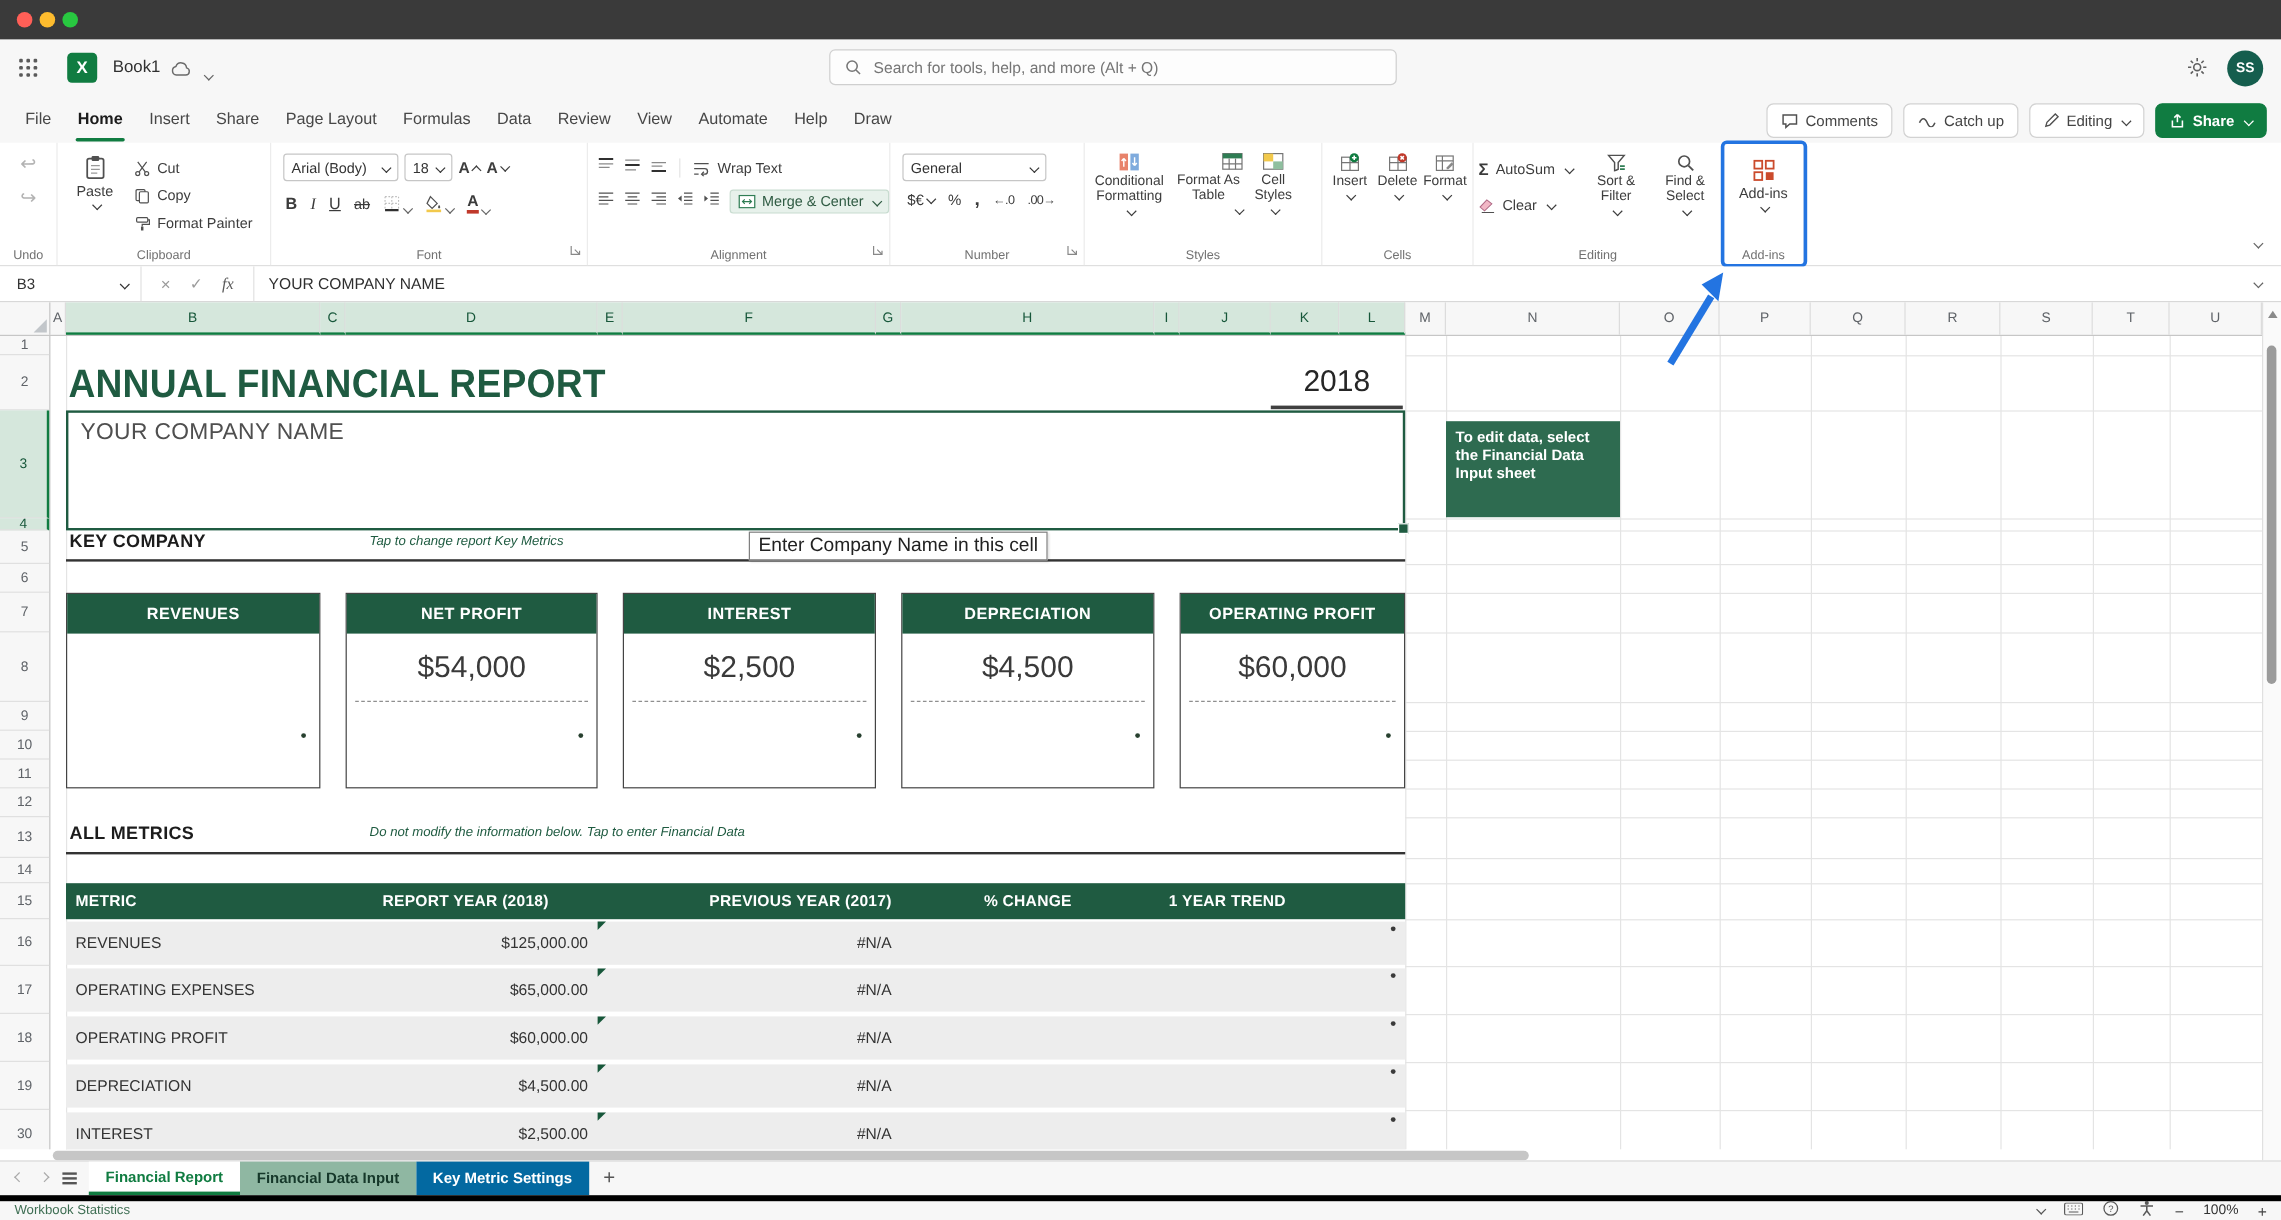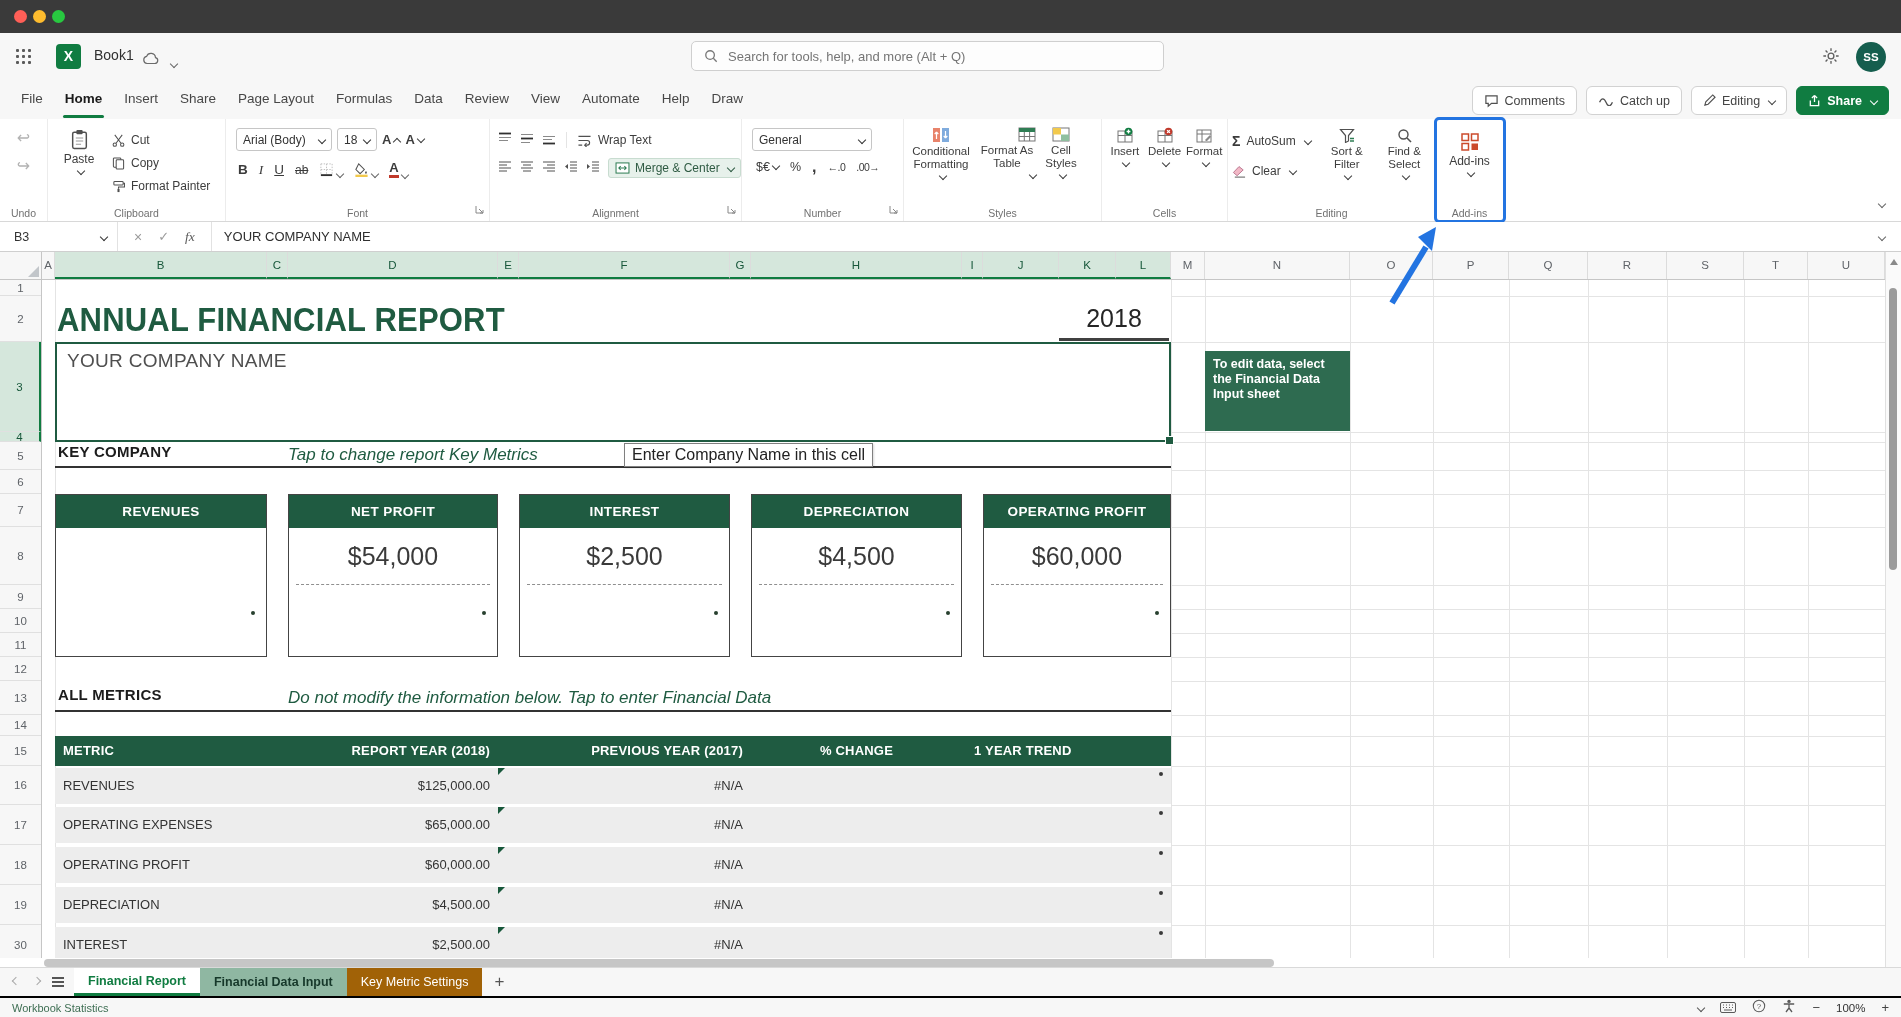--- a/index.html
+++ b/index.html
@@ -94,21 +94,21 @@
   .rowh{font-size:11.5px;color:#5f6368;text-align:center;border-bottom:1px solid #e0e0e0;box-sizing:border-box;overflow:hidden;}
   .rowh.sel{background:#D5E7DC;color:#17573A;border-right:2px solid #107C41;}
   .vline{position:absolute;width:1px;background:#e4e4e4;top:0;height:678px;z-index:1;}
   .hline{position:absolute;height:1px;background:#e4e4e4;z-index:1;}
   #content{position:absolute;inset:0;z-index:2;}
   .doc-title{position:absolute;left:57px;top:16px;height:46px;line-height:48px;font-size:33px;font-weight:600;color:#1F5B41;transform:scaleX(0.94);transform-origin:left center;letter-spacing:0.2px;white-space:nowrap;}
   .year{position:absolute;left:1059px;top:15px;width:110px;height:43px;line-height:47px;text-align:center;font-size:25px;color:#262626;border-bottom:3px solid #404040;}
   .company-box{position:absolute;left:55px;top:62px;width:1116px;height:100px;border:2px solid #1F5B41;background:#fff;box-sizing:border-box;padding:6px 10px;font-size:19px;color:#4F4F4F;letter-spacing:0.3px;}
   .fillh{position:absolute;right:-5px;bottom:-5px;width:7px;height:7px;background:#1F5B41;border:1.5px solid #fff;}
   .sec-label{position:absolute;left:58px;font-size:15px;font-weight:700;color:#1c1c1c;letter-spacing:0.3px;}
-  .sec-hint{position:absolute;font-size:17px;font-style:italic;color:#1F5B41;}
+  .sec-hint{position:absolute;font-size:11px;font-style:italic;color:#1F5B41;margin-left:20px;}
   .rule{position:absolute;left:55px;width:1116px;height:2px;background:#333;}
   .tooltip{position:absolute;left:624px;top:163px;background:#fff;border:1px solid #808080;font-size:16px;color:#222;padding:2px 7px;white-space:nowrap;box-shadow:1px 1px 2px rgba(0,0,0,0.15);}
   .card{position:absolute;top:214px;height:163px;border:1px solid #444;background:#fff;box-sizing:border-box;}
   .card-h{height:33px;background:#1F5B41;color:#fff;font-weight:700;font-size:13.5px;text-align:center;line-height:33px;letter-spacing:0.4px;}
   .card-v{height:56px;display:flex;align-items:center;justify-content:center;font-size:25px;color:#3a3a3a;border-bottom:1px dashed #8f8f8f;margin:0 7px;}
   .card-dot{position:absolute;right:11px;top:116px;width:4px;height:4px;border-radius:50%;background:#27402F;}
   #tblhead{position:absolute;left:55px;top:456px;width:1116px;height:30px;background:#1F5B41;display:flex;}
   .th{font-size:13px;font-weight:700;color:#fff;line-height:30px;box-sizing:border-box;letter-spacing:0.2px;white-space:nowrap;}
   .th.c0{padding-left:8px;} .th.c1,.th.c2{text-align:right;padding-right:8px;} .th.c3{text-align:center;} .th.c4{padding-left:12px;}
   .trow{position:absolute;left:55px;width:1116px;height:36px;background:#EDEDED;display:flex;}
@@ -125,24 +125,24 @@
   .hthumb{position:absolute;left:44px;top:959px;width:1230px;height:8px;background:#c6c6c6;border-radius:4px;}
   
   .sheetbar{position:absolute;left:0;top:967px;width:100%;height:29px;background:#f7f7f7;border-top:1px solid #d9d9d9;box-sizing:border-box;display:flex;align-items:stretch;font-size:12.5px;}
   .sheetnav{display:flex;align-items:center;gap:12px;padding:0 10px;color:#a9a9a9;}
   .allsheets{display:flex;flex-direction:column;gap:2px;justify-content:center;}
   .allsheets i{display:block;width:12px;height:2px;background:#555;}
   #stabs{display:flex;}
   .stab{display:flex;align-items:center;padding:0 14px;color:#444;box-sizing:border-box;}
   .stab.active{background:#fff;color:#107C41;font-weight:700;border-bottom:3px solid #107C41;}
   .stab.green{background:#8FB7A2;color:#16382A;font-weight:600;}
-  .stab.dark{background:#a16207;color:#fff;font-weight:400;}
+  .stab.dark{background:#0369a1;color:#fff;font-weight:700;}
   .addsheet{display:flex;align-items:center;padding:0 12px;font-size:17px;color:#555;}
   
-  .statusbar{position:absolute;left:0;top:996px;width:100%;height:21px;background:#f7f7f7;border-top:2px solid #000000;box-sizing:border-box;display:flex;align-items:center;justify-content:space-between;padding:0 12px;}
+  .statusbar{position:absolute;left:0;top:996px;width:100%;height:21px;background:#f7f7f7;border-top:5px solid #000000;box-sizing:border-box;display:flex;align-items:center;justify-content:space-between;padding:0 12px;}
   .wstats{font-size:11px;color:#3E6E53;}
   .statright{display:flex;align-items:center;gap:16px;color:#555;}
   .zoomtxt{font-size:11.5px;color:#333;}
   .zpm{font-size:13px;color:#444;}
   
   .arrow-svg{position:absolute;left:1378px;top:205px;z-index:50;pointer-events:none;}
 </style>
 </head>
 <body>
 
@@ -607,21 +607,21 @@
     <div class="sec-hint" style="left:288px;top:165px;">Tap to change report Key Metrics</div>
     <div class="rule" style="top:186px;"></div>
     <div class="tooltip">Enter Company Name in this cell</div>
 
     <div class="sec-label" style="top:406px;">ALL METRICS</div>
     <div class="sec-hint" style="left:288px;top:408px;">Do not modify the information below. Tap to enter Financial Data</div>
     <div class="rule" style="top:430px;"></div>
 
     <div id="tblhead">
         <div class="th c0" style="width: 231px;">METRIC</div>
-        <div class="th c1" style="width: 212px;">REPORT YEAR (2018)</div>
+        <div class="th c1" style="width: 212px; text-align: center;">REPORT YEAR (2018)</div>
         <div class="th c2" style="width: 253px;">PREVIOUS YEAR (2017)</div>
         <div class="th c3" style="width: 211px;">% CHANGE</div>
         <div class="th c4" style="width: 209px;">1 YEAR TREND</div>
       </div>
 
     <div class="noteb" id="note2">To edit data, select the Financial Data Input sheet</div>
   <div class="card" style="left: 55px; width: 212px;">
         <div class="card-h">REVENUES</div>
         <div class="card-dot"></div>
       </div>

